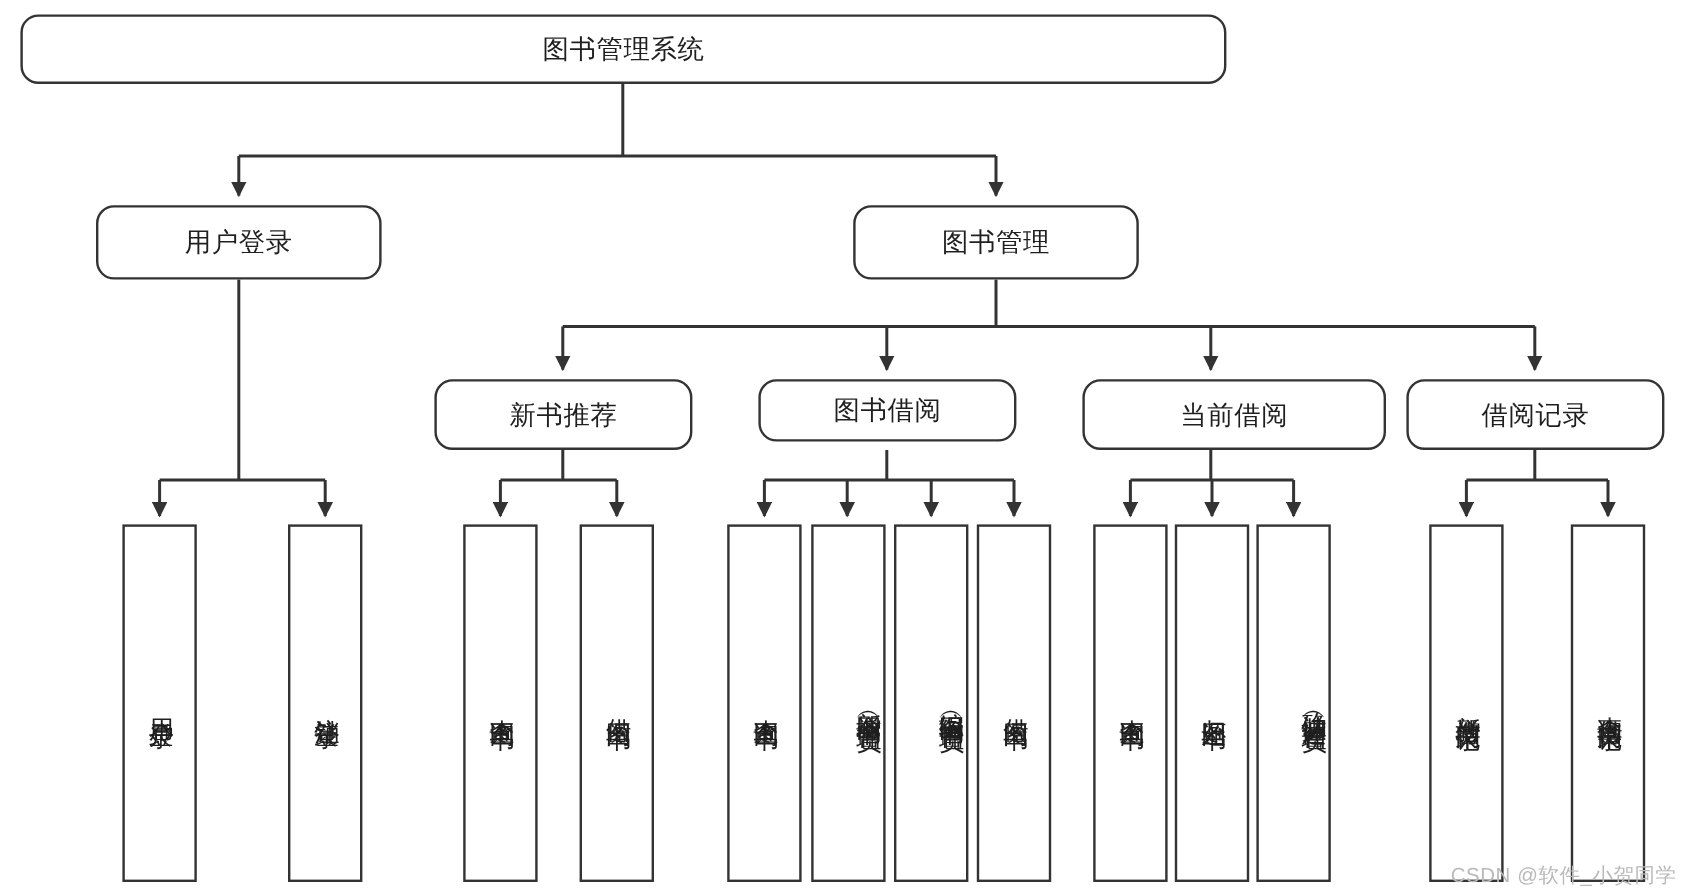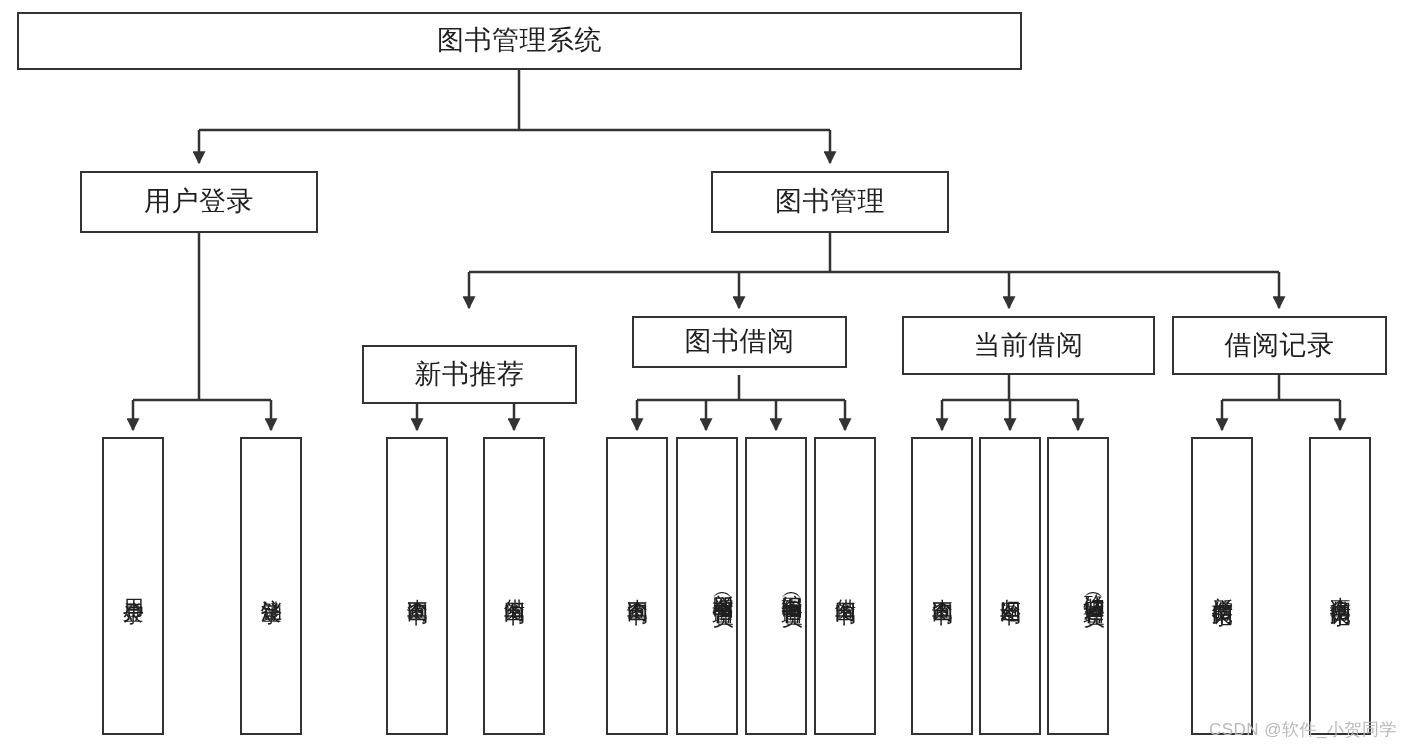--- a/index.html
+++ b/index.html
@@ -34,21 +34,22 @@
     background: #ffffff;
     display: flex;
     align-items: center;
     justify-content: center;
     text-align: center;
     line-height: 1.32;
     color: #1f1f1f;
     letter-spacing: 0.5px;
   }
   .node.horiz {
-    font-size: 27px;
+    font-size: 22px;
+    border-radius: 15px;
   }
   .node.vert {
     writing-mode: vertical-rl;
     text-orientation: upright;
     font-size: 21px;
     line-height: 1.28;
     letter-spacing: 2px;
     padding-top: 6px;
     padding-bottom: 6px;
     align-items: flex-start;
@@ -122,21 +123,21 @@
       <path d="M 1222 400 L 1222 430" marker-end="url(#arrow)"></path>
       <path d="M 1340 400 L 1340 430" marker-end="url(#arrow)"></path>
     </g>
   </svg>
 
   <div class="node horiz" style="left:17px; top:12px; width:1005px; height:58px;">图书管理系统</div>
 
   <div class="node horiz" style="left:80px; top:171px; width:238px; height:62px;">用户登录</div>
   <div class="node horiz" style="left:711px; top:171px; width:238px; height:62px;">图书管理</div>
 
-  <div class="node horiz" style="left:362px; top:316px; width:215px; height:59px;margin-top:29px;">新书推荐</div>
+  <div class="node horiz" style="left:362px; top:316px; width:215px; height:59px;">新书推荐</div>
   <div class="node horiz" style="left:632px; top:316px; width:215px; height:52px;">图书借阅</div>
   <div class="node horiz" style="left:902px; top:316px; width:253px; height:59px;">当前借阅</div>
   <div class="node horiz" style="left:1172px; top:316px; width:215px; height:59px;">借阅记录</div>
 
   <div class="node vert tall" style="left:102px; top:437px; width:62px; height:298px;">用户登录</div>
   <div class="node vert tall" style="left:240px; top:437px; width:62px; height:298px;">注销登录</div>
 
   <div class="node vert tall" style="left:386px; top:437px; width:62px; height:298px;">查询图书</div>
   <div class="node vert tall" style="left:483px; top:437px; width:62px; height:298px;">借阅图书</div>
 

